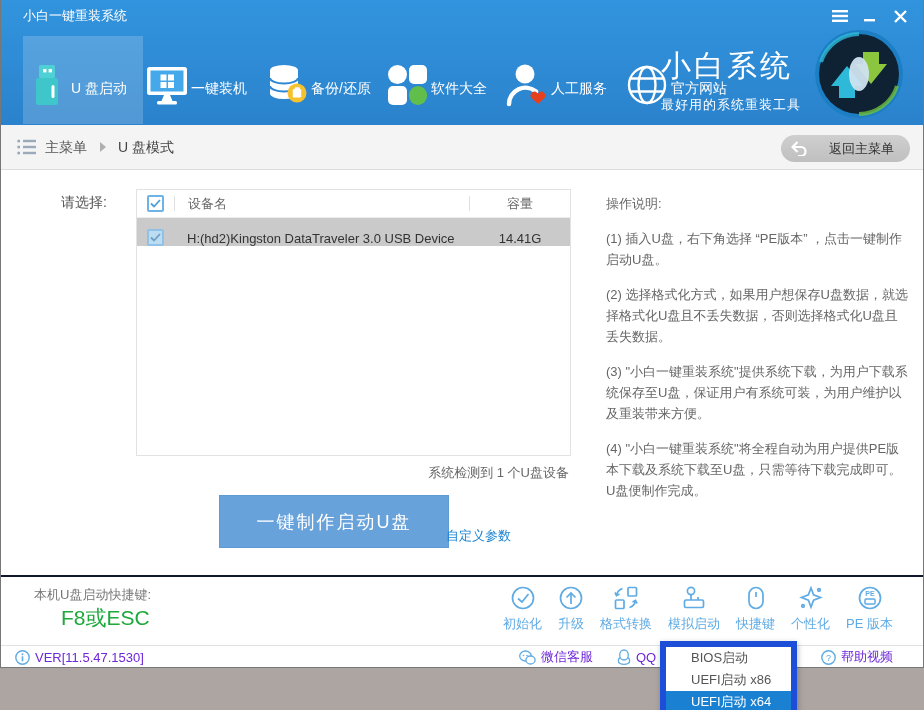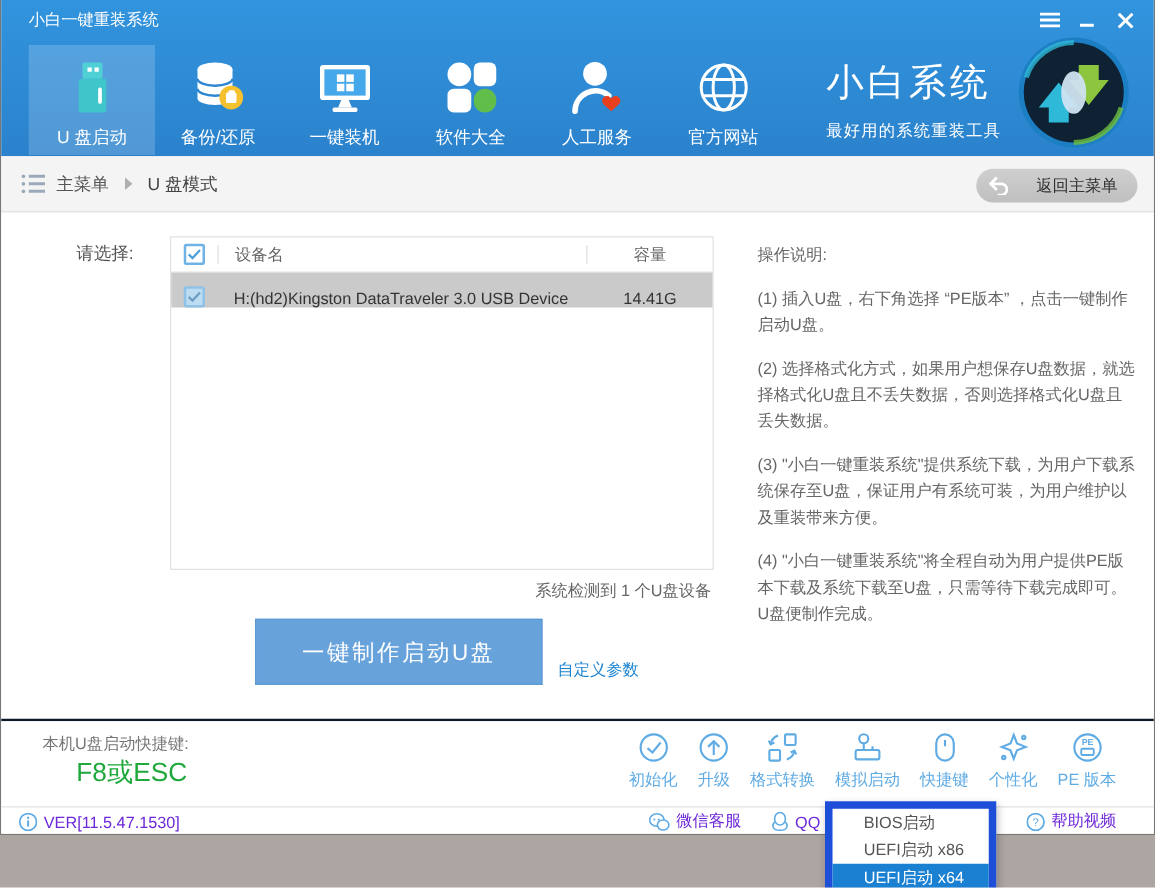--- a/index.html
+++ b/index.html
@@ -9,21 +9,21 @@
 
   
   .header { position:absolute; top:0; left:0; width:922px; height:125px;
             background:linear-gradient(180deg,#3294DE 0%, #2B82CC 100%); }
   .titlebar { position:absolute; top:0; left:0; width:100%; height:32px; }
   .win-title { position:absolute; left:22px; top:0; line-height:32px; color:#fff; font-size:13px; }
   .win-ctrls { position:absolute; right:8px; top:4px; display:flex; }
   .win-ctrl { width:30px; height:24px; display:flex; align-items:center; justify-content:center; color:#fff; cursor:pointer; }
 
   .nav { position:absolute; left:22px; top:36px; display:flex; }
-  .nav-item { width:101px; height:88px; display:flex; flex-direction:column; align-items:center; justify-content:flex-start; padding-top:10px; cursor:pointer; }
+  .nav-item { width:120px; height:88px; display:flex; flex-direction:row; align-items:center; justify-content:flex-start; padding-top:10px; cursor:pointer; }
   .nav-item.selected { background:rgba(255,255,255,0.18); }
   .nav-item .nicon { width:48px; height:48px; display:flex; align-items:center; justify-content:center; }
   .nav-item .nlabel { color:#fff; font-size:14px; margin-top:7px; white-space:nowrap; }
 
   .brand { position:absolute; left:660px; top:46px; color:#fff; }
   .brand-name { font-size:30px; letter-spacing:3px; }
   .brand-tagline { font-size:13px; margin-top:9px; letter-spacing:1px; }
   .brand-logo { position:absolute; left:812px; top:28px; width:92px; height:92px; }
 
   
@@ -50,21 +50,21 @@
   .col-cap { width:100px; text-align:center; font-size:13px; color:#666; }
   .t-row .col-cap { color:#333; }
   .checkbox { width:17px; height:17px; border:2px solid #6FB3E6; border-radius:2px; background:#fff; display:flex; align-items:center; justify-content:center; cursor:pointer; }
   .checkbox.row-cb { background:#BCDCF2; border-color:#8FC2E6; }
 
   .instructions { position:absolute; left:605px; top:23px; width:303px; font-size:13px; color:#666; line-height:21px; }
   .instructions .ititle { margin-bottom:14px; }
   .instructions p { margin-bottom:14px; }
 
   .detect-text { position:absolute; right:354px; top:294px; font-size:13px; color:#666; }
-  .make-btn { position:absolute; left:203px; top:325px; width:230px; height:53px; background:#67A2DB; border:1px solid #5E9AD4;
+  .make-btn { position:absolute; left:218px; top:325px; width:230px; height:53px; background:#67A2DB; border:1px solid #5E9AD4;
               color:#fff; font-size:18px; letter-spacing:2px; display:flex; align-items:center; justify-content:center; cursor:pointer; }
   .custom-link { position:absolute; left:445px; top:357px; font-size:13px; color:#1B84D1; cursor:pointer; }
 
   
   .footer { position:absolute; top:577px; left:0; width:922px; height:68px; background:#fff; }
   .hotkey-label { position:absolute; left:33px; top:9px; font-size:13px; color:#777; }
   .hotkey-value { position:absolute; left:60px; top:27px; font-size:21px; color:#1FA83C; }
   .tools { position:absolute; right:22px; top:8px; display:flex; }
   .tool { display:flex; flex-direction:column; align-items:center; padding:0 8px; cursor:pointer; }
   .tool .tlabel { font-size:13px; color:#5FABE4; margin-top:4px; white-space:nowrap; }
@@ -122,45 +122,45 @@
                 <rect x="24.6" y="7" width="3.4" height="3.4" fill="#fff"></rect>
               <rect x="12" y="16" width="22" height="27" rx="2" fill="#3EC6CB"></rect>
               <rect x="27.5" y="23" width="3" height="13" rx="1.5" fill="#fff"></rect>
             </svg>
           </span>
           <span class="nlabel">U 盘启动</span>
         </div>
         <div class="nav-item">
           <span class="nicon">
             <svg width="46" height="46" viewBox="0 0 46 46">
-              <ellipse cx="20" cy="8.5" rx="14" ry="5.5" fill="#fff"></ellipse>
-              <path d="M6 8.5 v23 a14 5.5 0 0 0 28 0 v-23" fill="#fff"></path>
-              <path d="M6 16 a14 5.5 0 0 0 28 0" stroke="#2E86D2" stroke-width="2" fill="none"></path>
-              <path d="M6 24 a14 5.5 0 0 0 28 0" stroke="#2E86D2" stroke-width="2" fill="none"></path>
-              <circle cx="33" cy="31" r="9.5" fill="#F6C12F"></circle>
-              <rect x="28.8" y="27" width="8.4" height="8.4" rx="1.2" fill="#fff"></rect>
-              <rect x="30.8" y="25.2" width="5" height="3" rx="1" fill="#fff"></rect>
-            </svg>
-          </span>
-          <span class="nlabel">备份/还原</span>
-        </div>
-        <div class="nav-item">
-          <span class="nicon">
-            <svg width="46" height="46" viewBox="0 0 46 46">
               <rect x="3" y="5" width="40" height="28" rx="2.5" fill="#fff"></rect>
               <rect x="6.5" y="8.5" width="33" height="21" fill="#45A8EA"></rect>
               <rect x="16.5" y="12.5" width="6" height="6" fill="#fff"></rect>
                 <rect x="24" y="12.5" width="6" height="6" fill="#fff"></rect>
               <rect x="16.5" y="20" width="6" height="6" fill="#fff"></rect>
                 <rect x="24" y="20" width="6" height="6" fill="#fff"></rect>
               <path d="M20 33 h6 l2.5 6 h-11 z" fill="#fff"></path>
               <rect x="13" y="39" width="20" height="3.5" rx="1.5" fill="#fff"></rect>
             </svg>
           </span>
           <span class="nlabel">一键装机</span>
+        </div>
+        <div class="nav-item">
+          <span class="nicon">
+            <svg width="46" height="46" viewBox="0 0 46 46">
+              <ellipse cx="20" cy="8.5" rx="14" ry="5.5" fill="#fff"></ellipse>
+              <path d="M6 8.5 v23 a14 5.5 0 0 0 28 0 v-23" fill="#fff"></path>
+              <path d="M6 16 a14 5.5 0 0 0 28 0" stroke="#2E86D2" stroke-width="2" fill="none"></path>
+              <path d="M6 24 a14 5.5 0 0 0 28 0" stroke="#2E86D2" stroke-width="2" fill="none"></path>
+              <circle cx="33" cy="31" r="9.5" fill="#F6C12F"></circle>
+              <rect x="28.8" y="27" width="8.4" height="8.4" rx="1.2" fill="#fff"></rect>
+              <rect x="30.8" y="25.2" width="5" height="3" rx="1" fill="#fff"></rect>
+            </svg>
+          </span>
+          <span class="nlabel">备份/还原</span>
         </div>
         <div class="nav-item">
           <span class="nicon">
             <svg width="46" height="46" viewBox="0 0 46 46">
               <rect x="4" y="3" width="19" height="19" rx="9.5" fill="#fff"></rect>
               <rect x="25" y="3" width="18" height="19" rx="5" fill="#fff"></rect>
               <rect x="4" y="24" width="19" height="19" rx="5" fill="#fff"></rect>
               <rect x="25" y="24" width="18" height="19" rx="9" fill="#62BE4A"></rect>
             </svg>
           </span>

